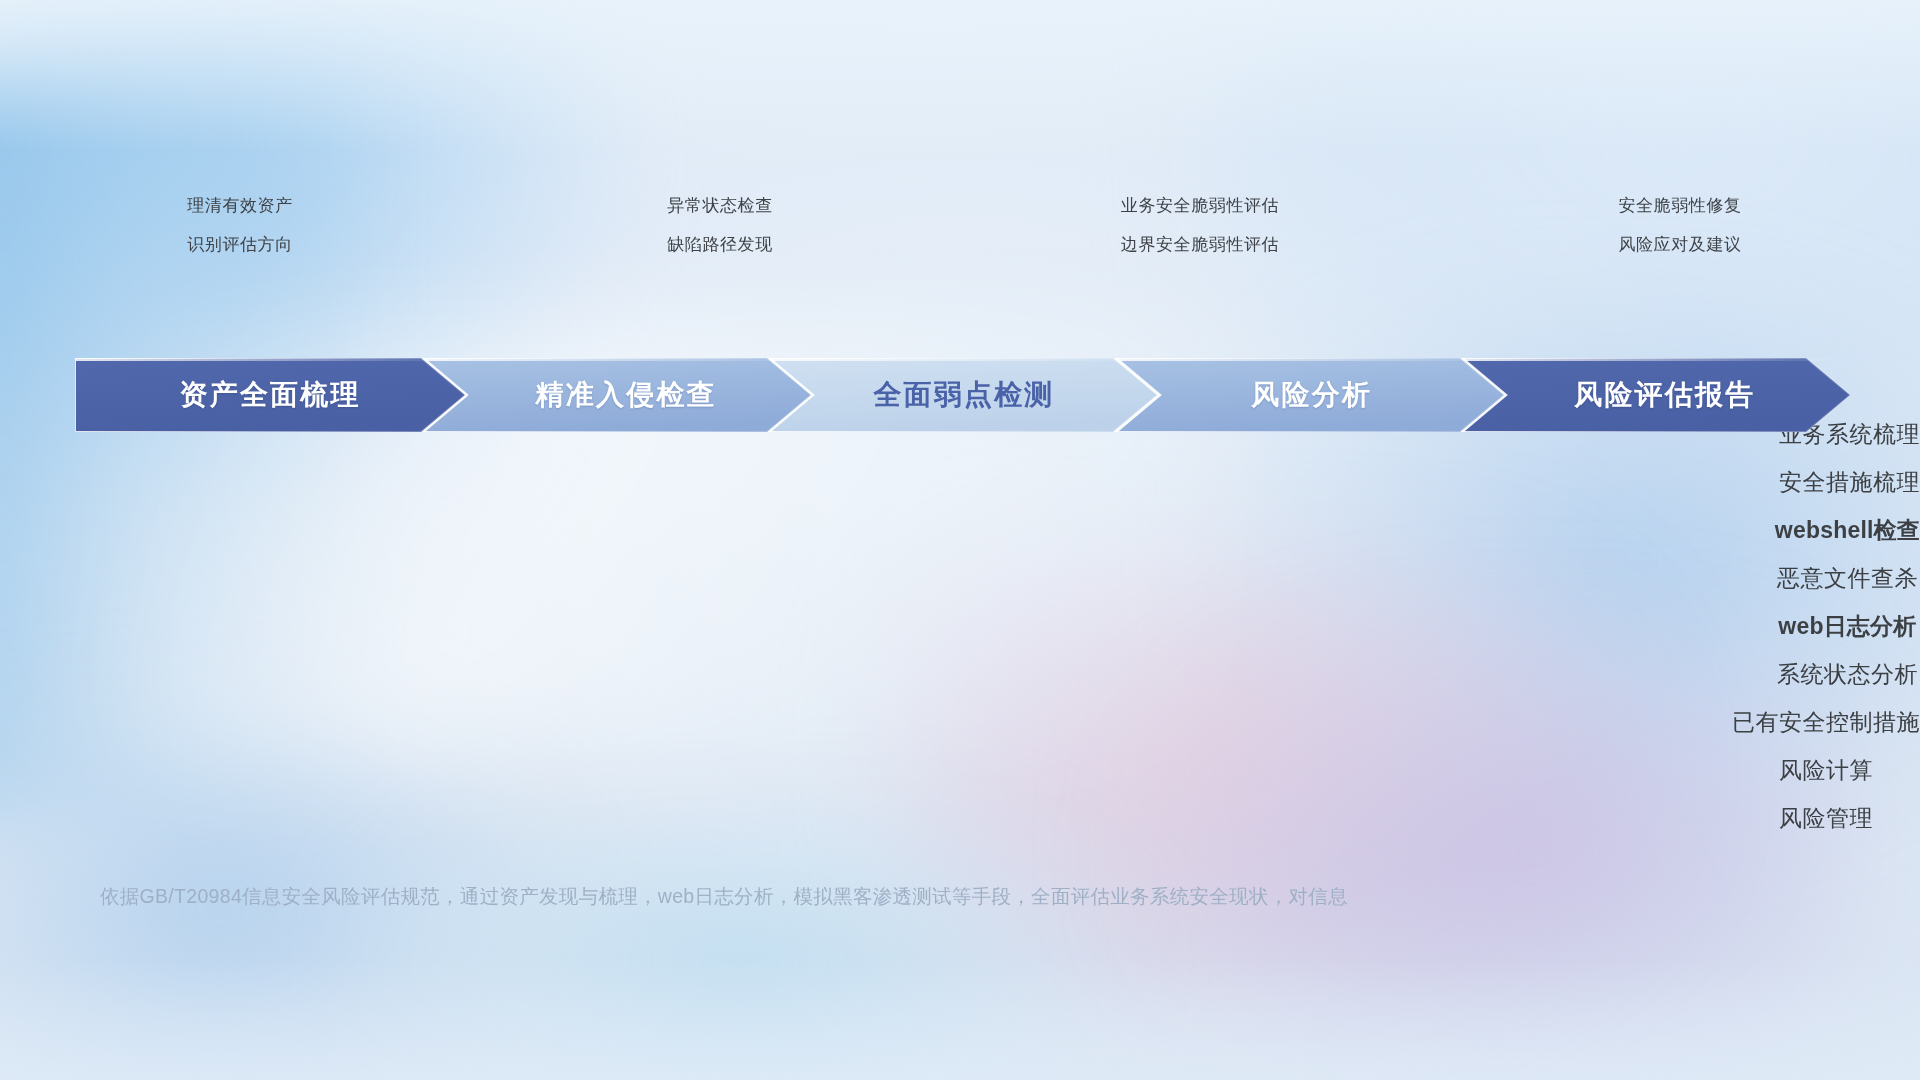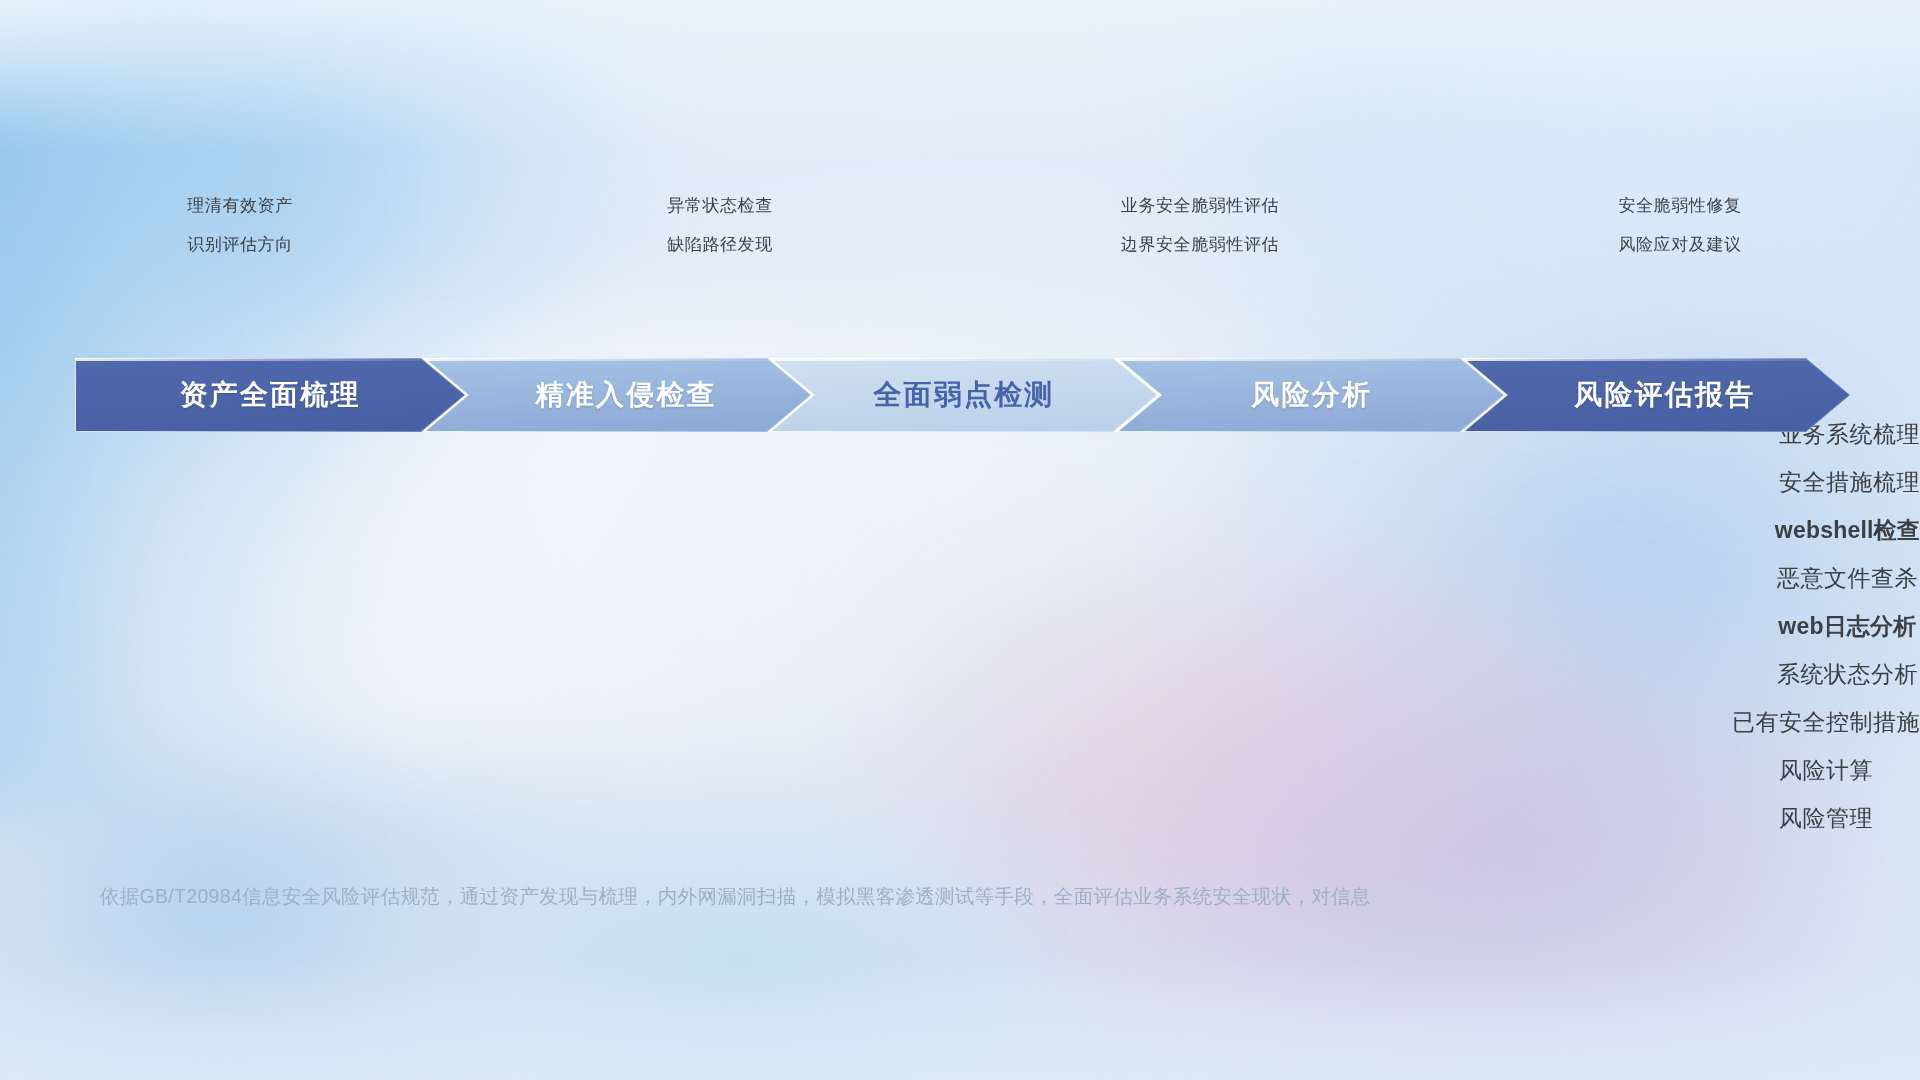--- a/index.html
+++ b/index.html
@@ -284,16 +284,16 @@
         <div class="bot-line">系统状态分析</div>
       </div>
       <div class="col">
         <div class="bot-line">已有安全控制措施</div>
         <div class="bot-line">风险计算</div>
         <div class="bot-line">风险管理</div>
       </div>
     </div>
 
   <div id="footer">
-    <p>依据GB/T20984信息安全风险评估规范，通过资产发现与梳理，内外网漏洞扫描，模拟黑客渗透测试等手段，全面评估业务系统安全现状，对信息</p>
+    <p>依据GB/T20984信息安全风险评估规范，通过资产发现与梳理，web日志分析，模拟黑客渗透测试等手段，全面评估业务系统安全现状，对信息</p>
   </div>
 
 </div>
 
 </body></html>

